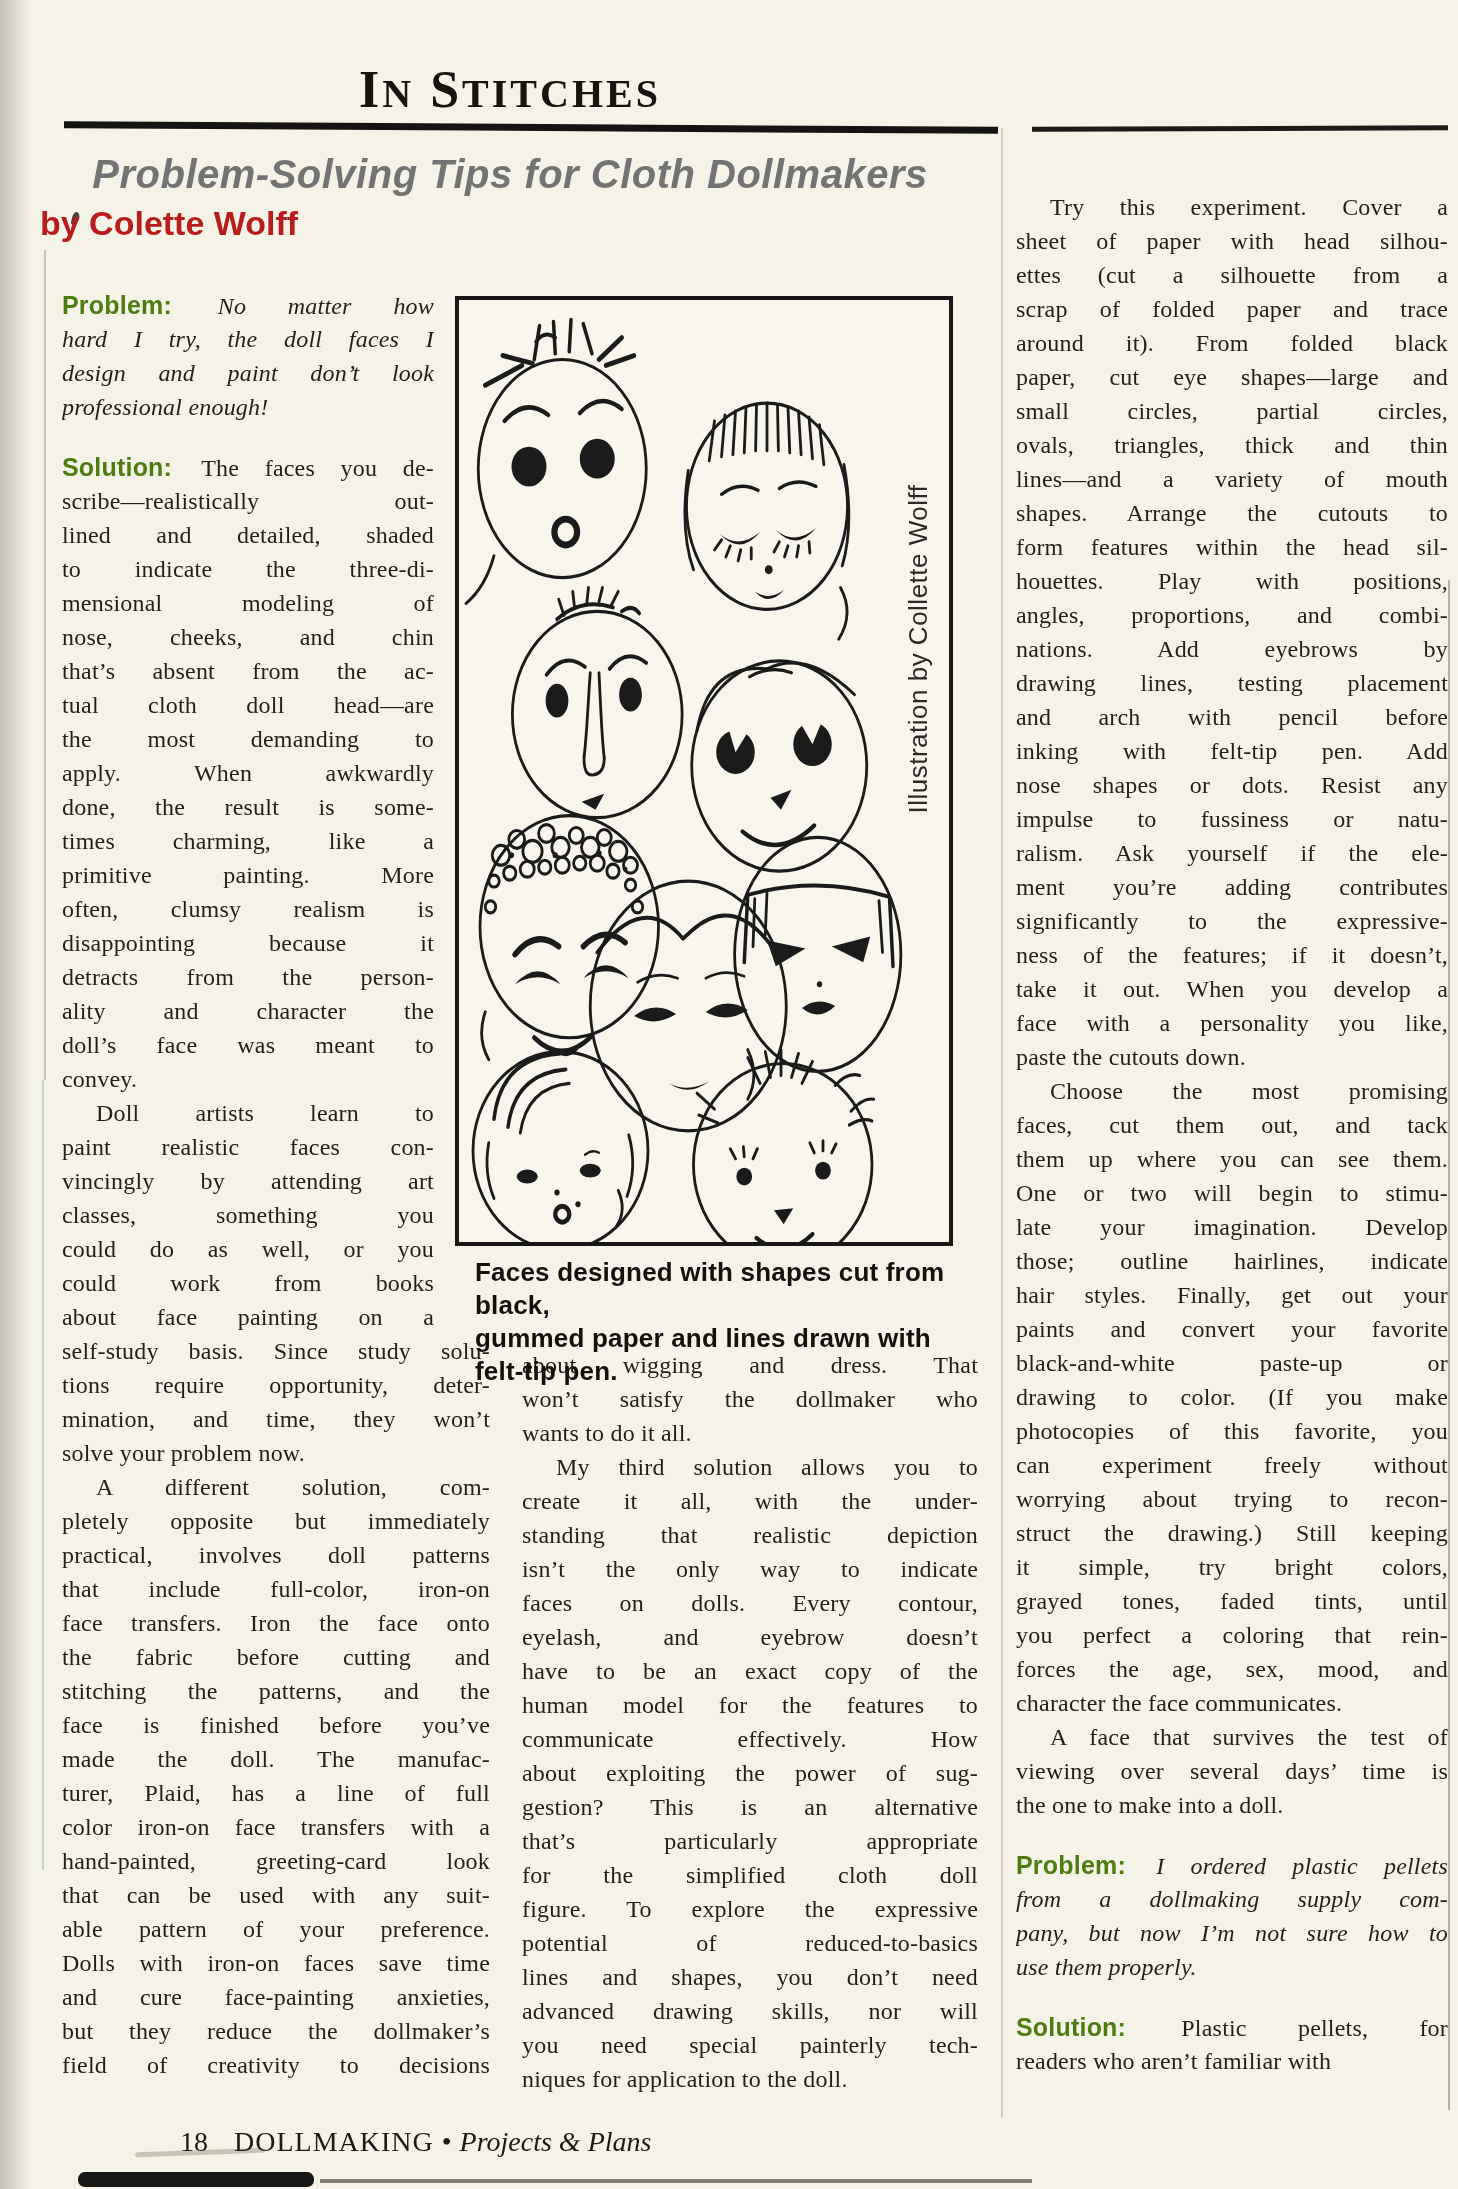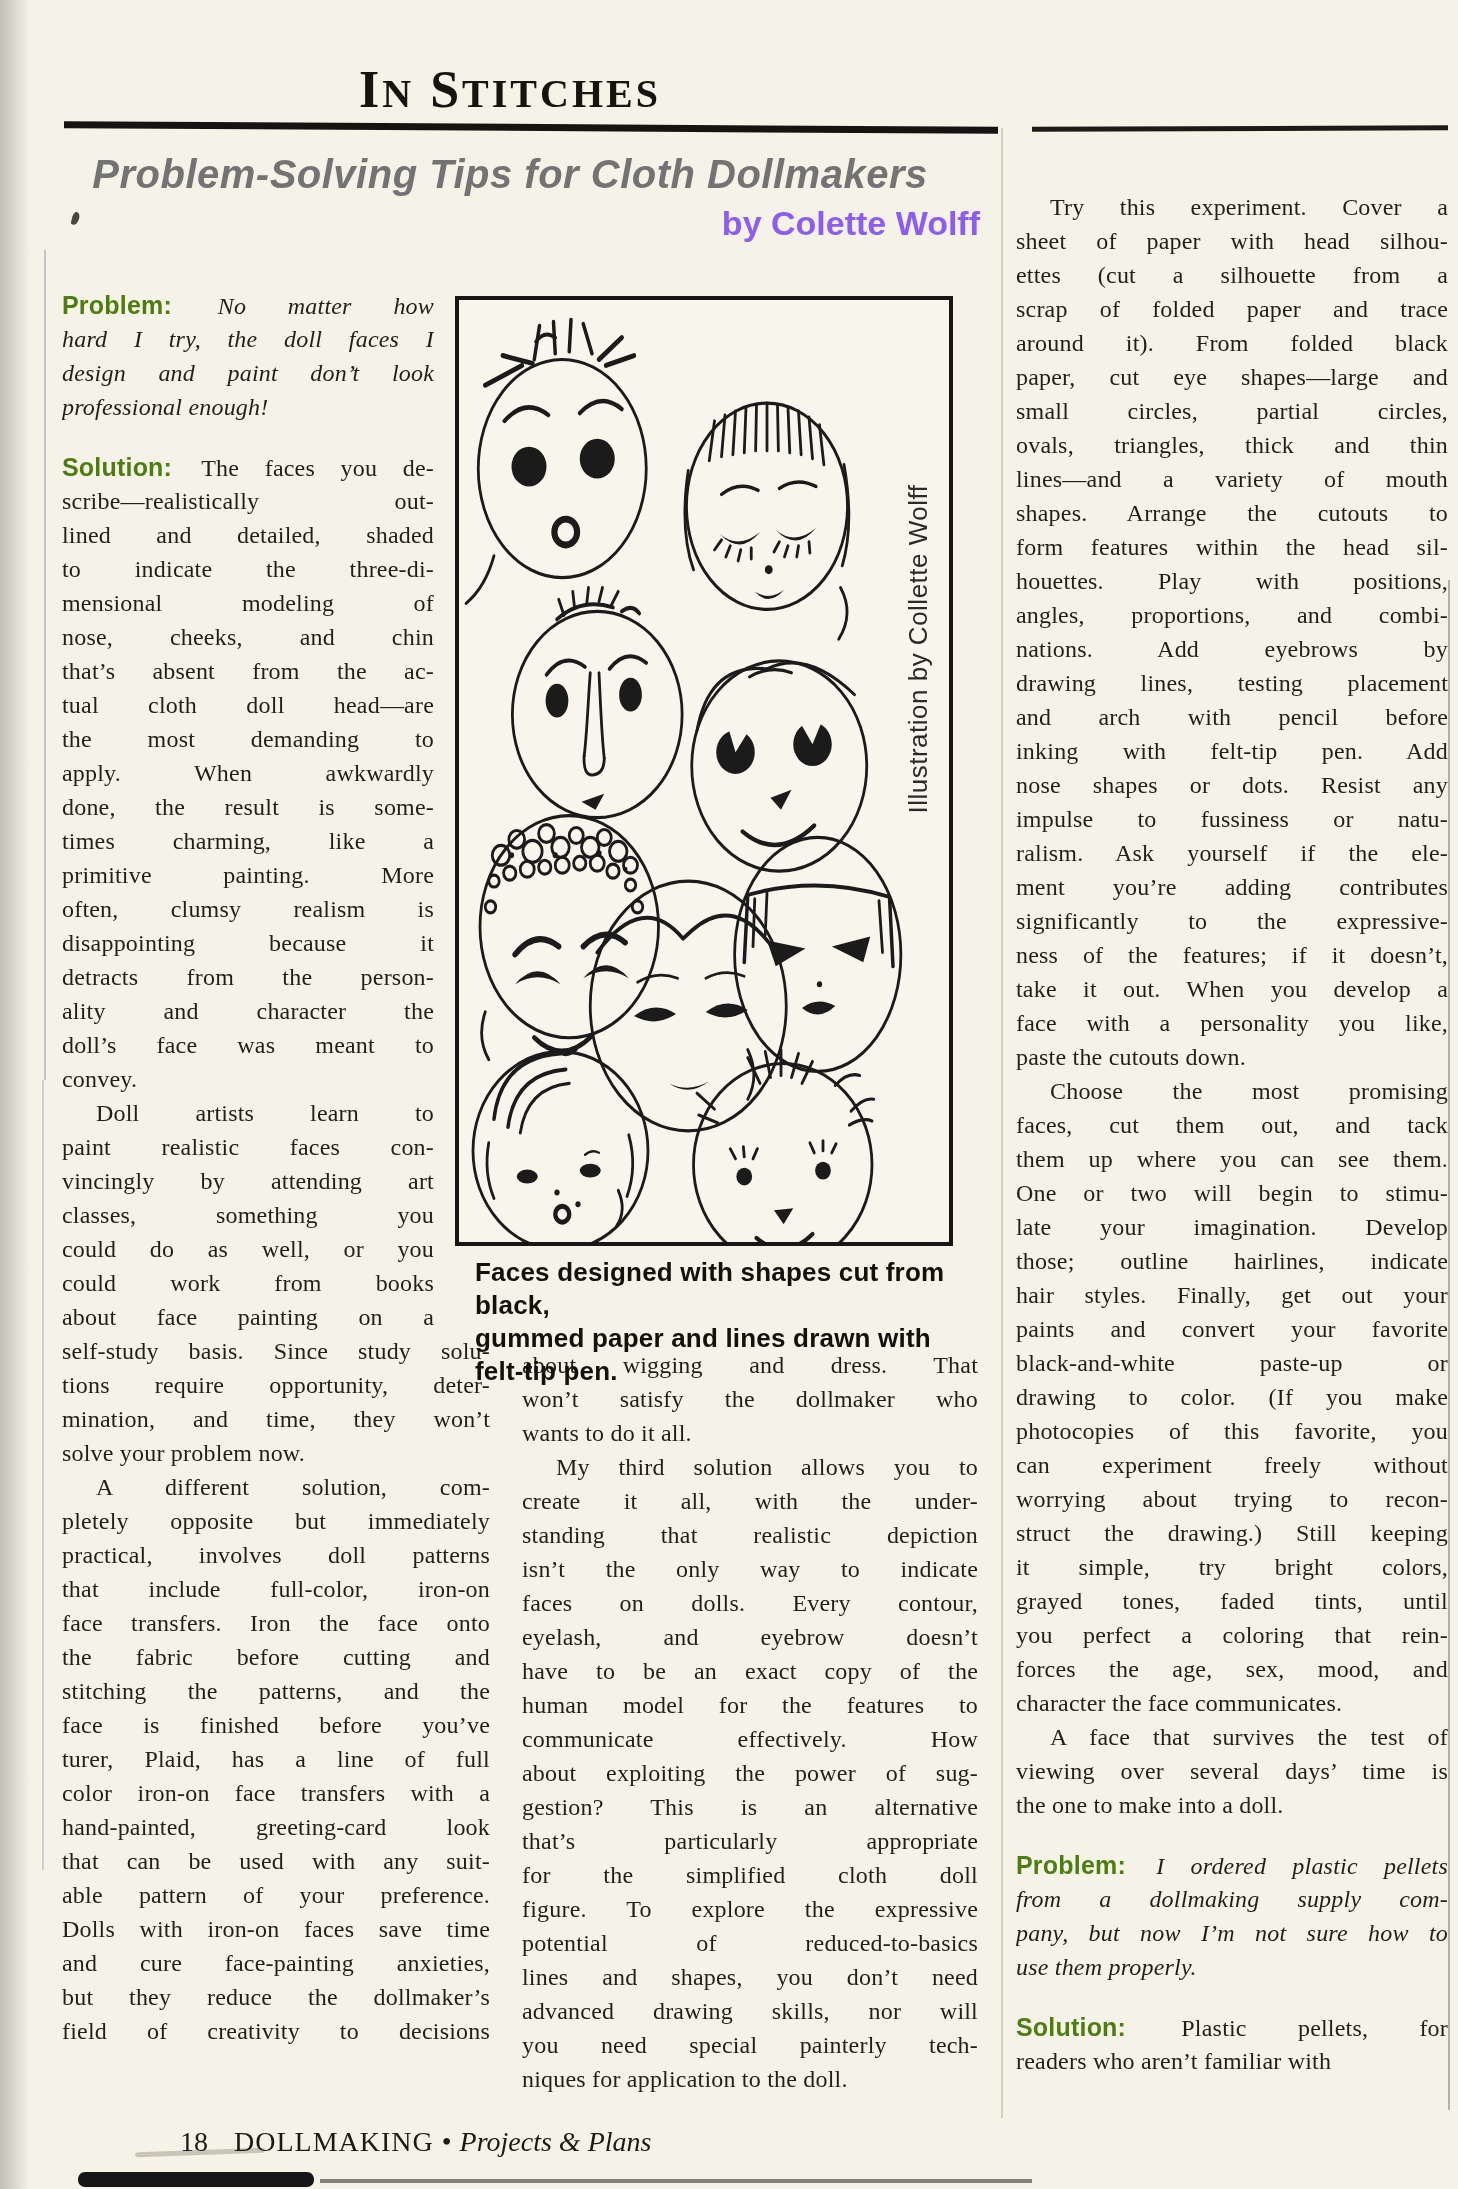--- a/index.html
+++ b/index.html
@@ -18,22 +18,22 @@
   .title{position:absolute;left:40px;top:64px;width:940px;text-align:center;
         font-family:"Liberation Serif",serif;font-weight:700;color:#17130e;letter-spacing:3px;}
   .tbig{font-size:52px;line-height:52px;}
   .tsm{font-size:40px;line-height:52px;}
   .tspace{display:inline-block;width:16px;}
   .rule-main{position:absolute;left:64px;top:124px;width:934px;height:7px;background:#161412;transform:rotate(.35deg);}
   .rule-right{position:absolute;left:1032px;top:126px;width:416px;height:5px;background:#1d1a17;transform:rotate(-.2deg);}
   .subtitle{position:absolute;left:40px;top:152px;width:940px;text-align:center;
         font-family:"Liberation Sans",sans-serif;font-weight:700;font-style:italic;
         font-size:40px;color:#737373;letter-spacing:.5px;}
-  .byline{position:absolute;left:40px;top:204px;width:940px;text-align:right;
-        font-family:"Liberation Sans",sans-serif;font-weight:700;font-size:34px;color:#8b5cf6;}
+  .byline{position:absolute;left:40px;top:204px;width:940px;text-align:left;
+        font-family:"Liberation Sans",sans-serif;font-weight:700;font-size:34px;color:#b91c1c;}
   
   .col{position:absolute;font-size:24px;letter-spacing:.2px;}
   .ln{height:34px;line-height:34px;overflow:hidden;text-align:justify;text-align-last:justify;}
   .ln.last{text-align-last:left;}
   .ln.ind{text-indent:34px;}
   .ln.it{font-style:italic;}
   .para.gap{margin-top:26px;}
   .lbl{font-family:"Liberation Sans",sans-serif;font-weight:700;font-style:normal;
        font-size:25px;color:#4d7c0f;padding-right:4px;}
   
@@ -120,20 +120,21 @@
       </div>
       <div class="para">
         <div class="ln ind">A different solution, com-</div>
         <div class="ln">pletely opposite but immediately</div>
         <div class="ln">practical, involves doll patterns</div>
         <div class="ln">that include full-color, iron-on</div>
         <div class="ln">face transfers. Iron the face onto</div>
         <div class="ln">the fabric before cutting and</div>
         <div class="ln">stitching the patterns, and the</div>
         <div class="ln">face is finished before you’ve</div>
+        <div class="ln">made the doll. The manufac-</div>
         <div class="ln">turer, Plaid, has a line of full</div>
         <div class="ln">color iron-on face transfers with a</div>
         <div class="ln">hand-painted, greeting-card look</div>
         <div class="ln">that can be used with any suit-</div>
         <div class="ln">able pattern of your preference.</div>
         <div class="ln">Dolls with iron-on faces save time</div>
         <div class="ln">and cure face-painting anxieties,</div>
         <div class="ln">but they reduce the dollmaker’s</div>
         <div class="ln">field of creativity to decisions</div>
       </div>

